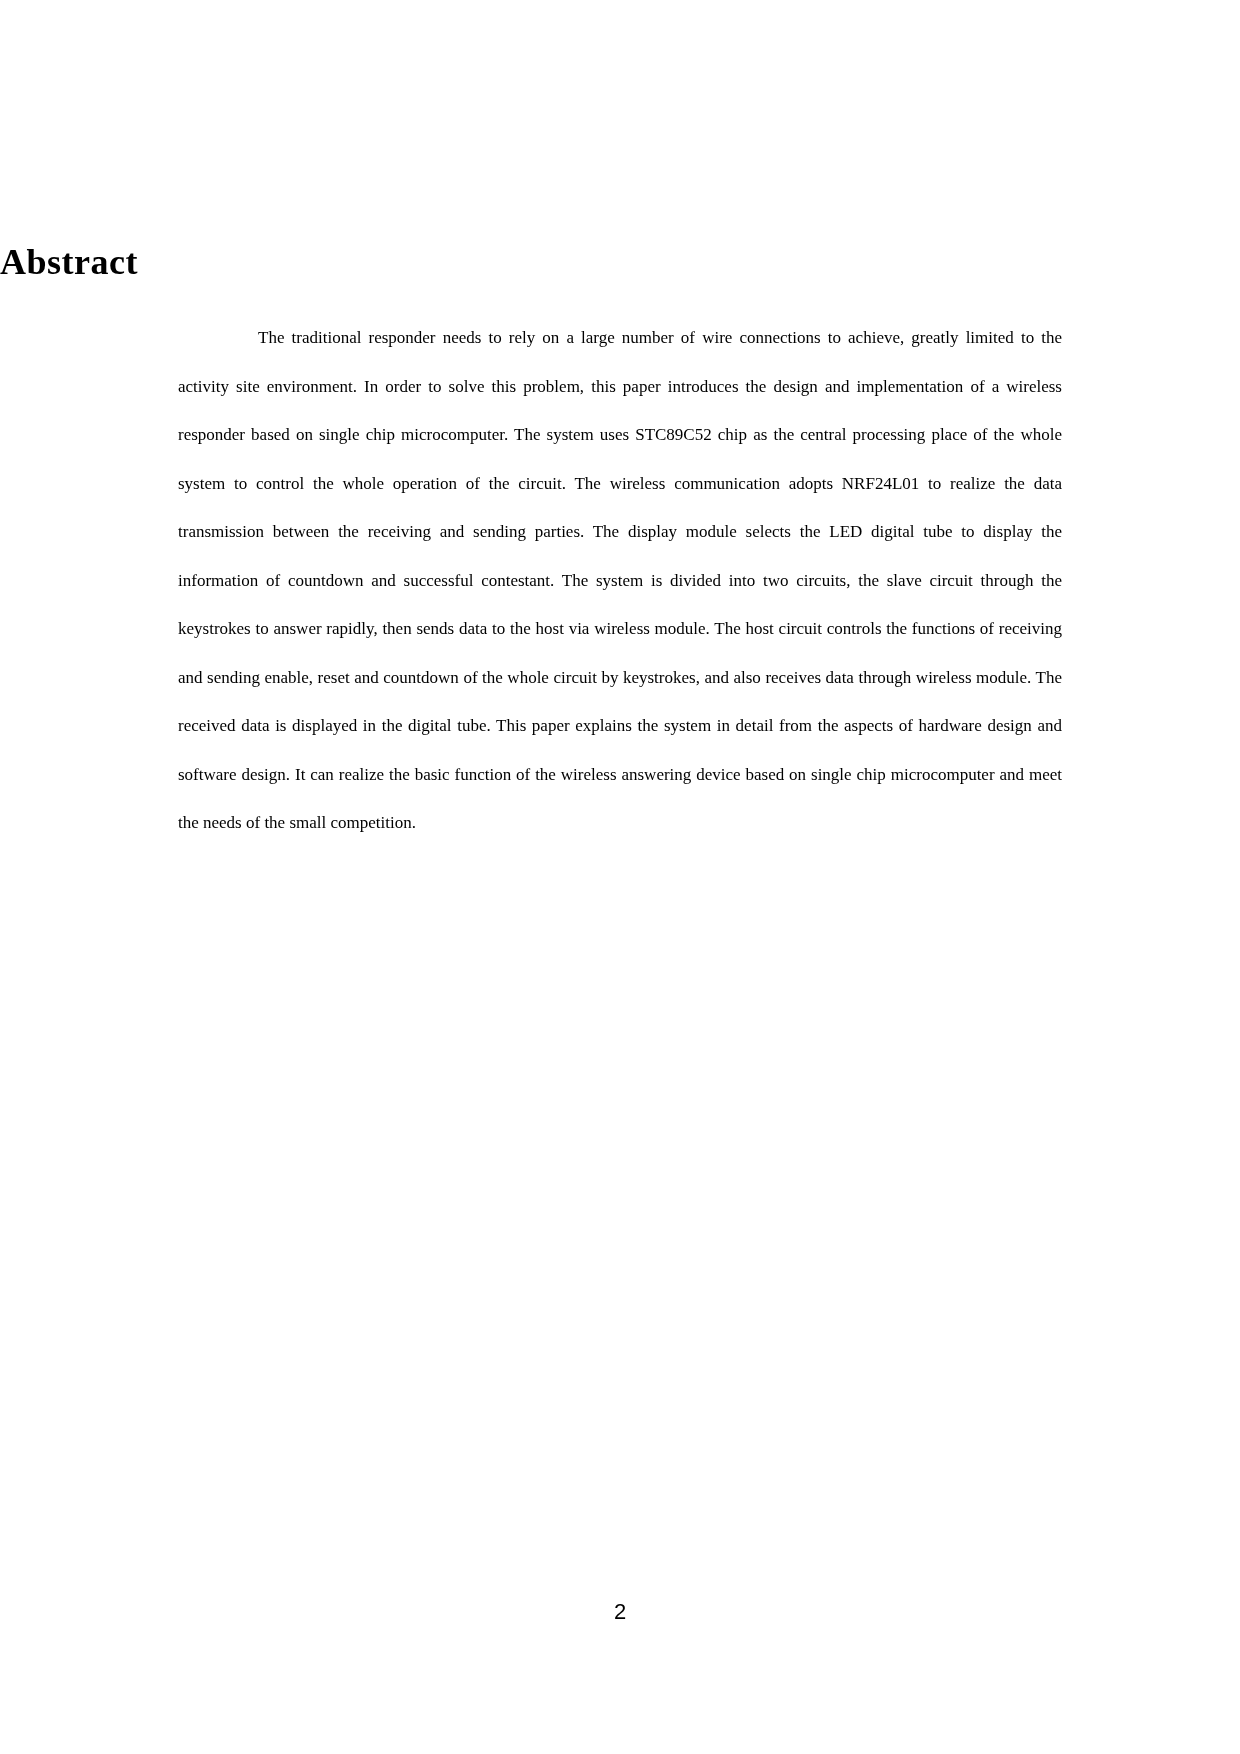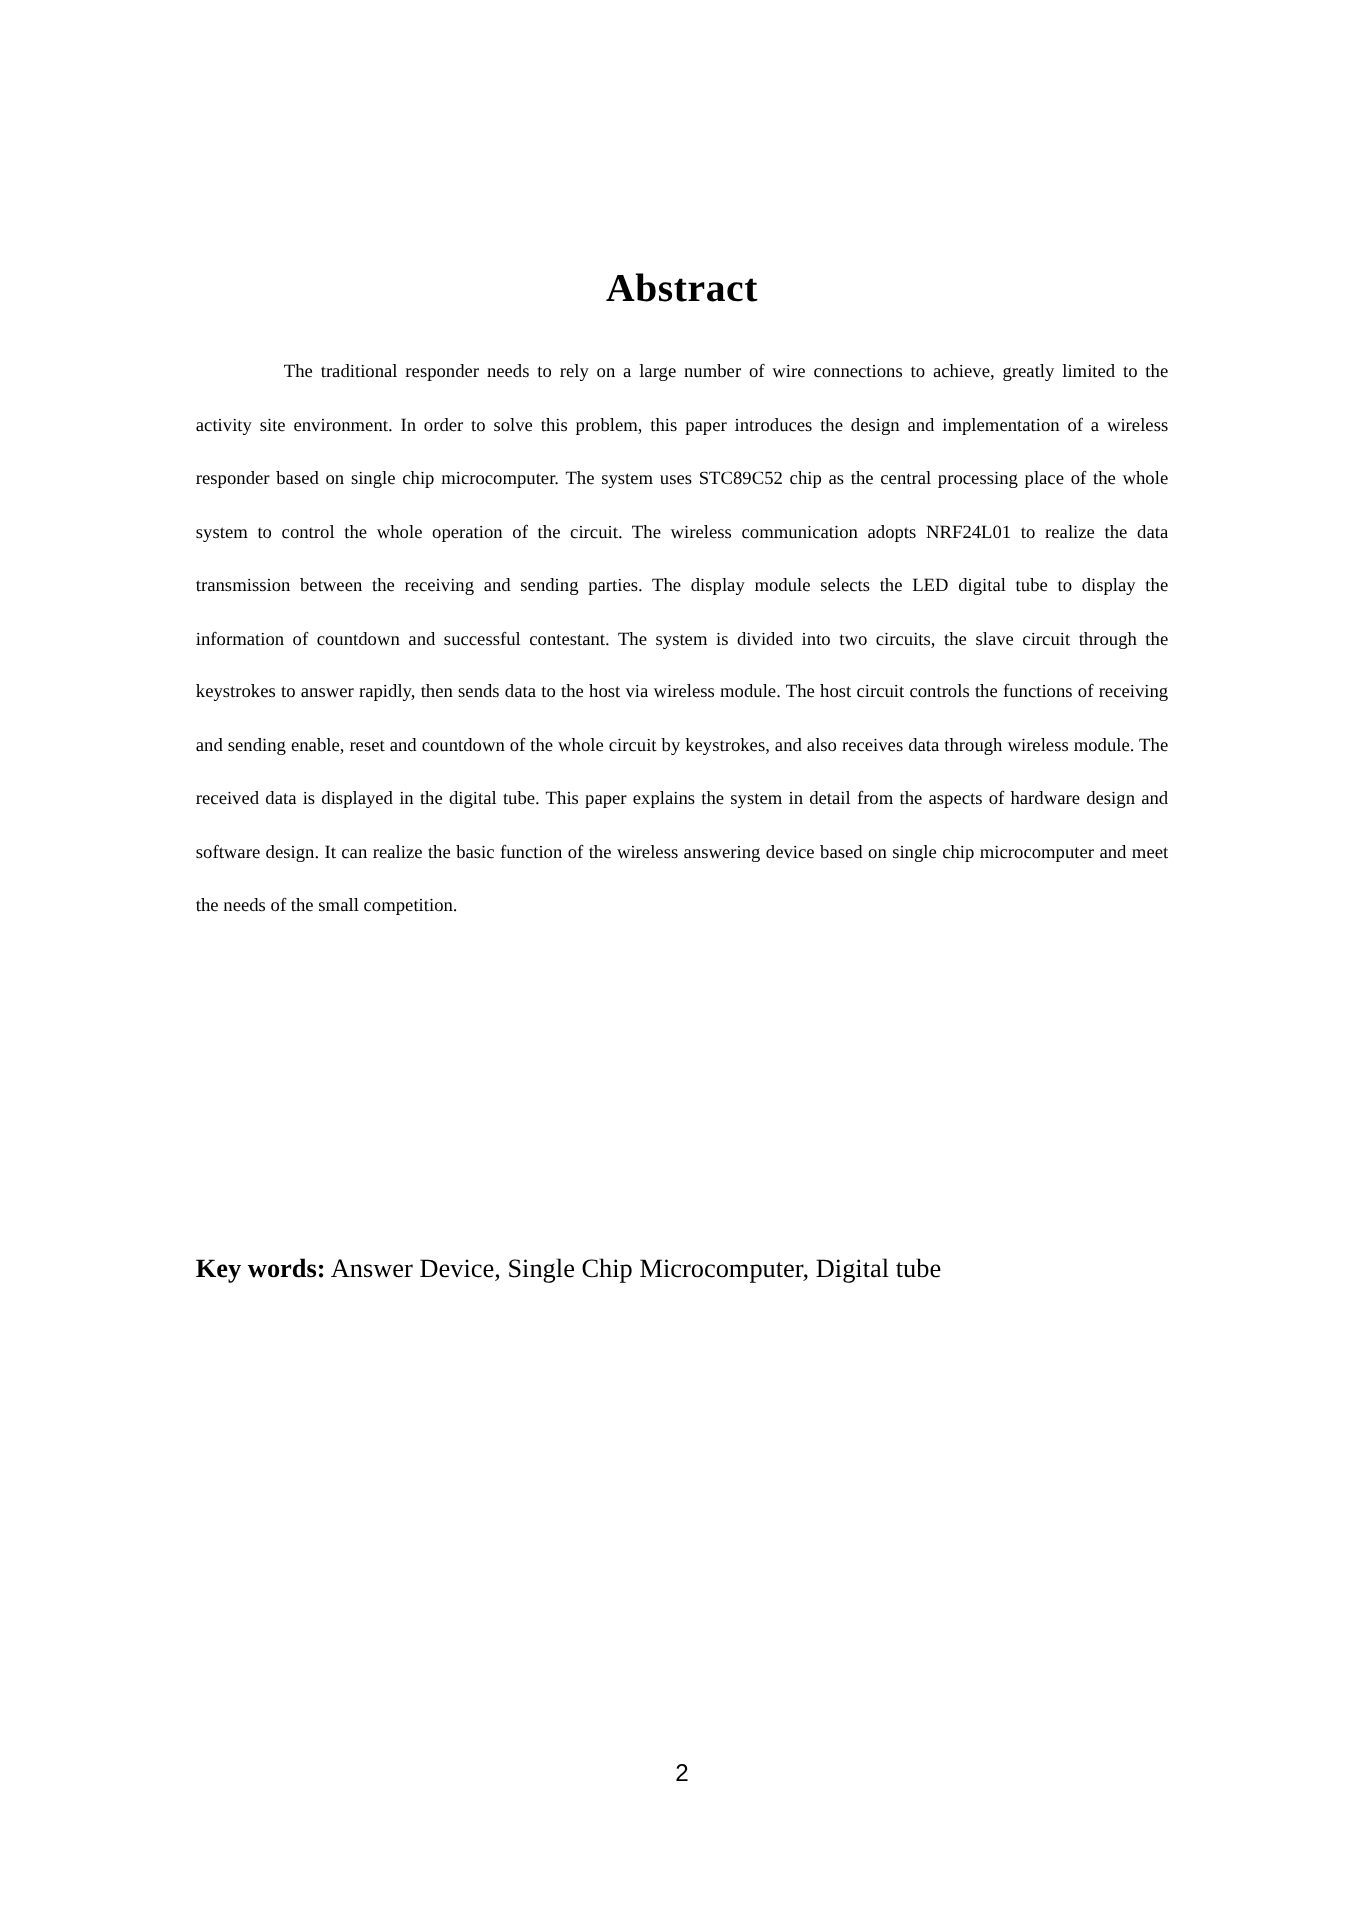--- a/index.html
+++ b/index.html
@@ -15,21 +15,21 @@
     color: #000000;
     font-family: "Liberation Serif", serif;
     overflow: hidden;
   }
   .doc-title {
     position: absolute;
     top: 244px;
     left: 0;
     width: 100%;
     margin: 0;
-    text-align: center;
+    text-align: left;
     font-size: 36px;
     font-weight: 700;
     line-height: 1;
     letter-spacing: 0.5px;
   }
   .abstract-body {
     position: absolute;
     top: 314px;
     left: 178px;
     width: 884px;
@@ -67,19 +67,16 @@
 </style>
 </head>
 <body>
 
 <div class="page">
 
   <h1 class="doc-title">Abstract</h1>
 
   <p class="abstract-body">The traditional responder needs to rely on a large number of wire connections to achieve, greatly limited to the activity site environment. In order to solve this problem, this paper introduces the design and implementation of a wireless responder based on single chip microcomputer. The system uses STC89C52 chip as the central processing place of the whole system to control the whole operation of the circuit. The wireless communication adopts NRF24L01 to realize the data transmission between the receiving and sending parties. The display module selects the LED digital tube to display the information of countdown and successful contestant. The system is divided into two circuits, the slave circuit through the keystrokes to answer rapidly, then sends data to the host via wireless module. The host circuit controls the functions of receiving and sending enable, reset and countdown of the whole circuit by keystrokes, and also receives data through wireless module. The received data is displayed in the digital tube. This paper explains the system in detail from the aspects of hardware design and software design. It can realize the basic function of the wireless answering device based on single chip microcomputer and meet the needs of the small competition.</p>
 
-  <p class="keywords-line">
-    <span class="kw-label">Key words:</span><span class="kw-value"> Answer Device, Single Chip Microcomputer, Digital tube</span>
-  </p>
 
   <div class="page-number">2</div>
 
 </div>
 
 </body></html>

